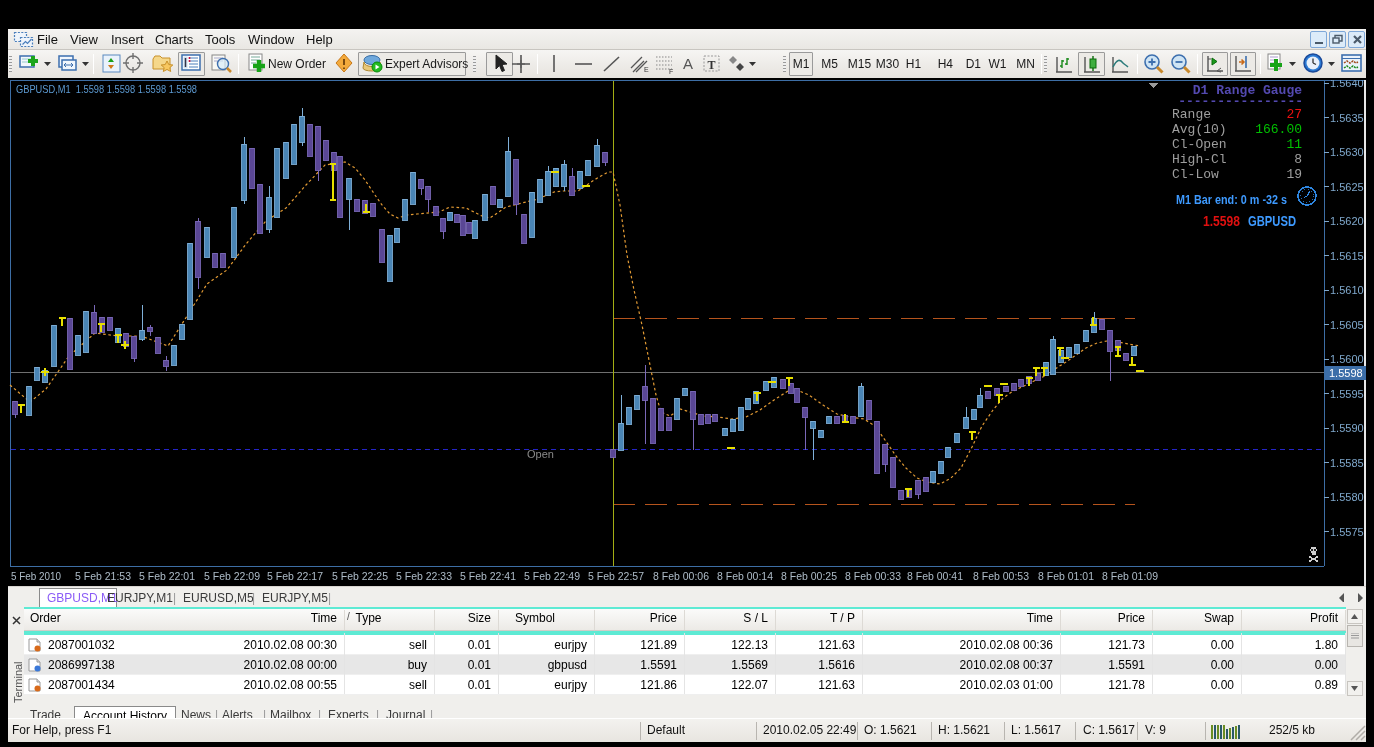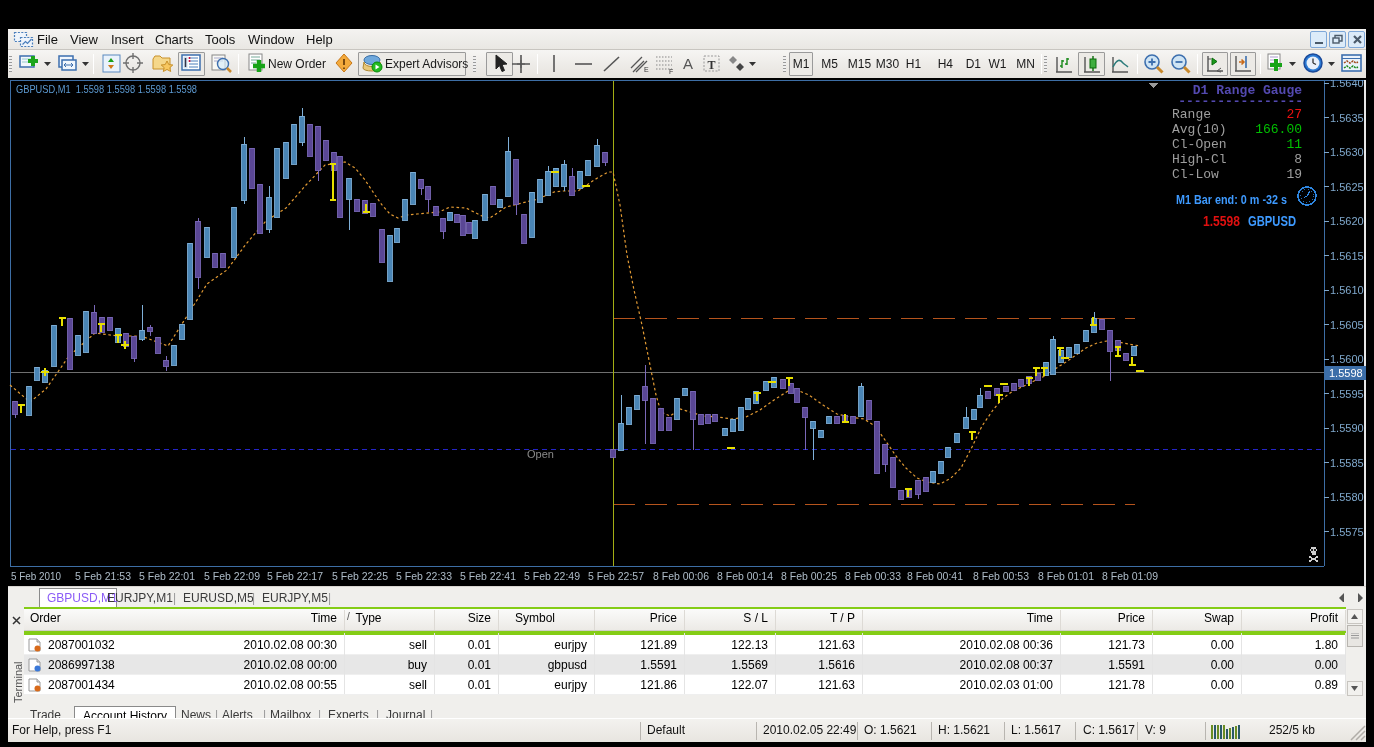--- a/index.html
+++ b/index.html
@@ -8,21 +8,21 @@
 .mitem{position:absolute;top:3px;font-size:13px;color:#111;}
 #toolbar{position:absolute;left:8px;top:50px;width:1358px;height:28px;background:linear-gradient(#f6f5f3,#e6e3de);}
 .tsep{position:absolute;top:4px;width:1px;height:20px;background:#b4b1ab;border-right:1px solid #fff;}
 .grip{position:absolute;top:6px;width:3px;height:16px;background-image:repeating-linear-gradient(#9a9a9a 0 1px,#f0f0f0 1px 3px);}
 .pressed{position:absolute;top:2px;height:24px;border:1px solid #9a9a9a;background:#eceae6;border-radius:1px;}
 .tbtxt{position:absolute;font-size:12px;color:#1a1a1a;}
 #tabbar{position:absolute;left:8px;top:586px;width:1358px;height:21px;background:#f0efec;border-top:1px solid #d8d5d0;}
 .ctab{position:absolute;top:2px;height:19px;font-size:12px;color:#3a3a3a;padding:2px 7px 0 7px;}
 .ctab.active{background:#ffffff;border:1px solid #8a8a8a;border-bottom:none;color:#8b5cf6;top:1px;height:20px;margin-left:24px;}
 #terminal{position:absolute;left:8px;top:607px;width:1358px;height:111px;background:#f0efec;}
-#tbl{position:absolute;left:16px;top:0px;width:1322px;height:88px;background:#84cc16;}
+#tbl{position:absolute;left:16px;top:0px;width:1322px;height:88px;background:#5eead4;}
 .hrow{position:absolute;left:0;top:2px;width:100%;height:22px;background:linear-gradient(#fbfbfa,#eceae6);border-bottom:1px solid #d0cdc8;}
 .hc{position:absolute;top:4px;font-size:12px;color:#000;}
 .trow{position:absolute;left:0;width:100%;height:20px;font-size:12px;color:#000;border-bottom:1px solid #efefef;}
 .tc{position:absolute;top:3px;}
 .num{text-align:right;}
 #ttabs{position:absolute;left:0px;top:88px;width:1340px;height:23px;margin-top:10px;}
 .ttab{position:absolute;top:3px;font-size:12px;color:#3a3a3a;}
 .ttab.active{background:#ffffff;border:1px solid #8a8a8a;border-bottom:1px solid #fff;color:#000;padding:2px 8px;top:1px;}
 #statusbar{position:absolute;left:8px;top:718px;width:1358px;height:24px;background:linear-gradient(#f3f2ef,#e8e5e0);border-top:1px solid #fff;font-size:12px;color:#111;}
 .ssep{position:absolute;top:3px;width:1px;height:18px;background:#b8b5b0;}

